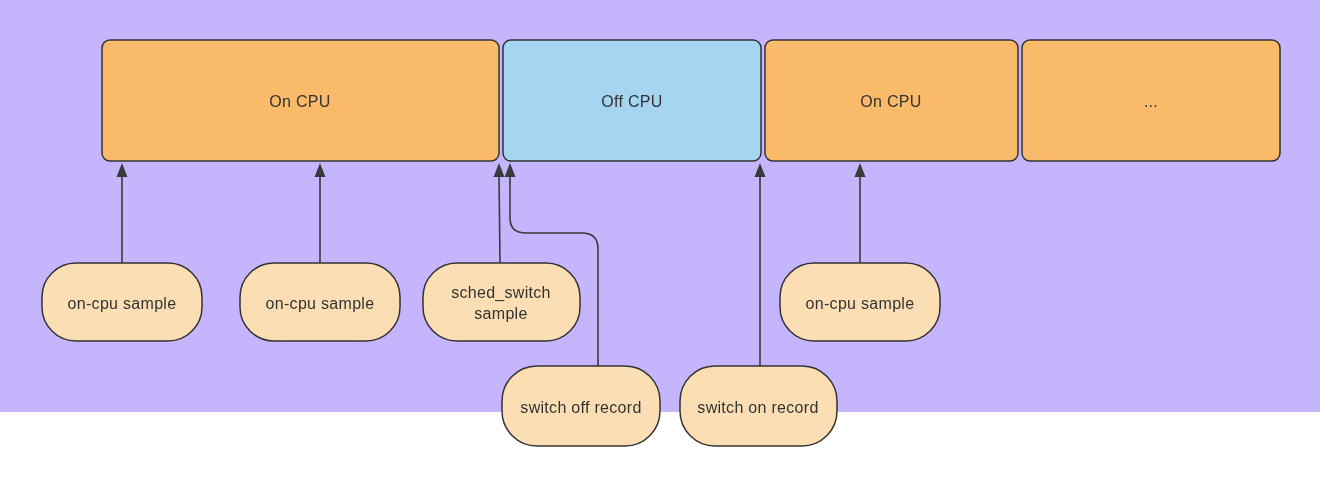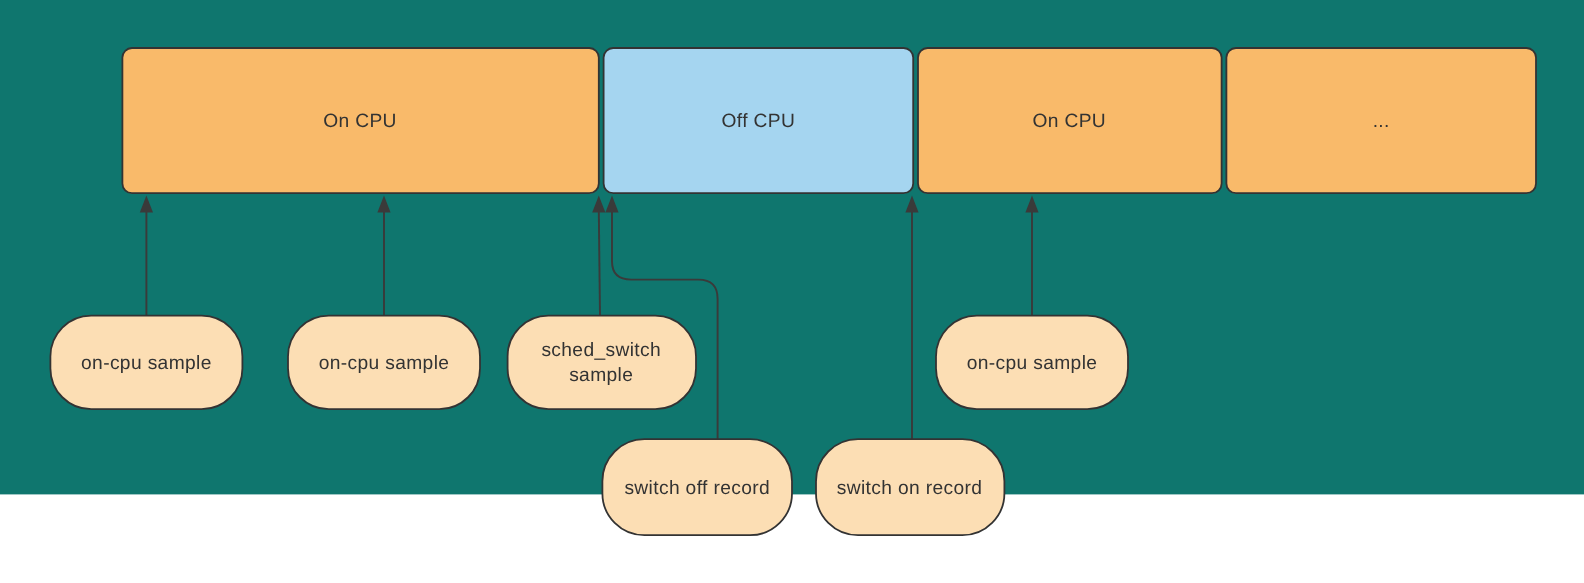--- a/index.html
+++ b/index.html
@@ -7,21 +7,21 @@
     padding: 0;
     background: #ffffff;
     width: 1320px;
     height: 486px;
     font-family: "Liberation Sans", sans-serif;
   }
   .canvas {
     position: relative;
     width: 1320px;
     height: 412px;
-    background: #0f766e;
+    background: #c4b5fd;
   }
   svg { display: block; }
   .block {
     stroke: #333333;
     stroke-width: 1.5;
   }
   .pill {
     stroke: #333333;
     stroke-width: 1.5;
   }

